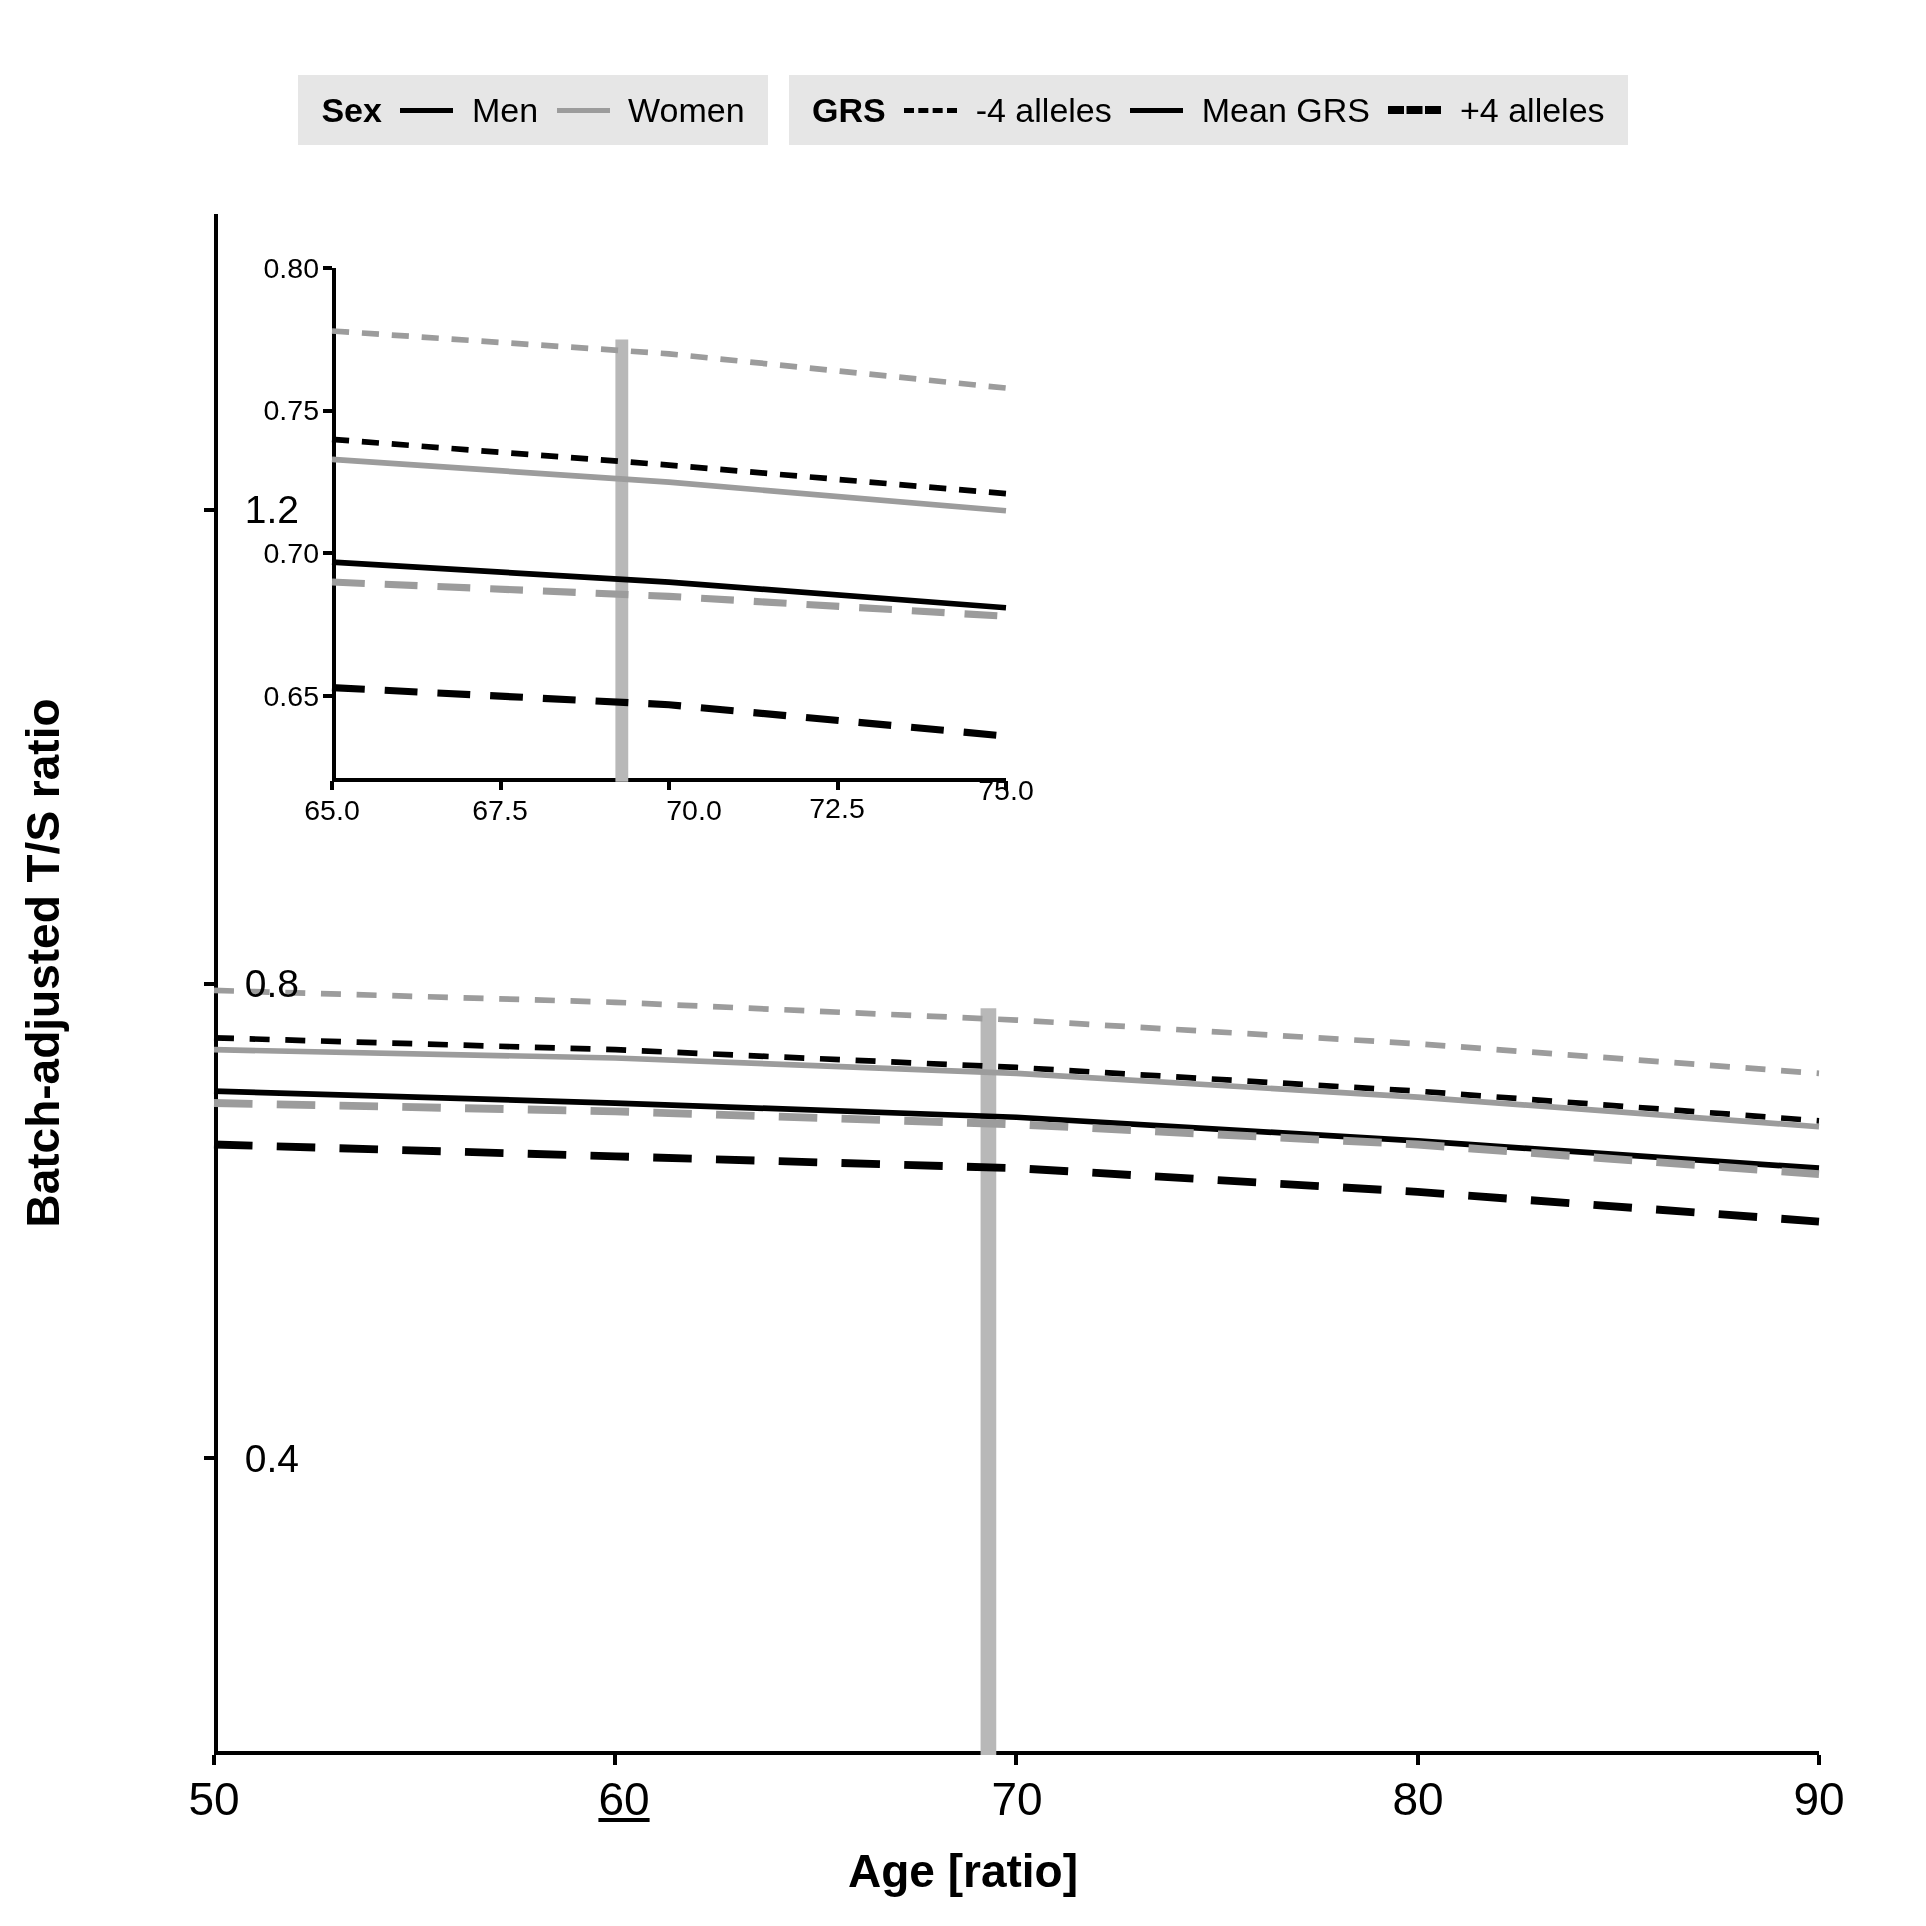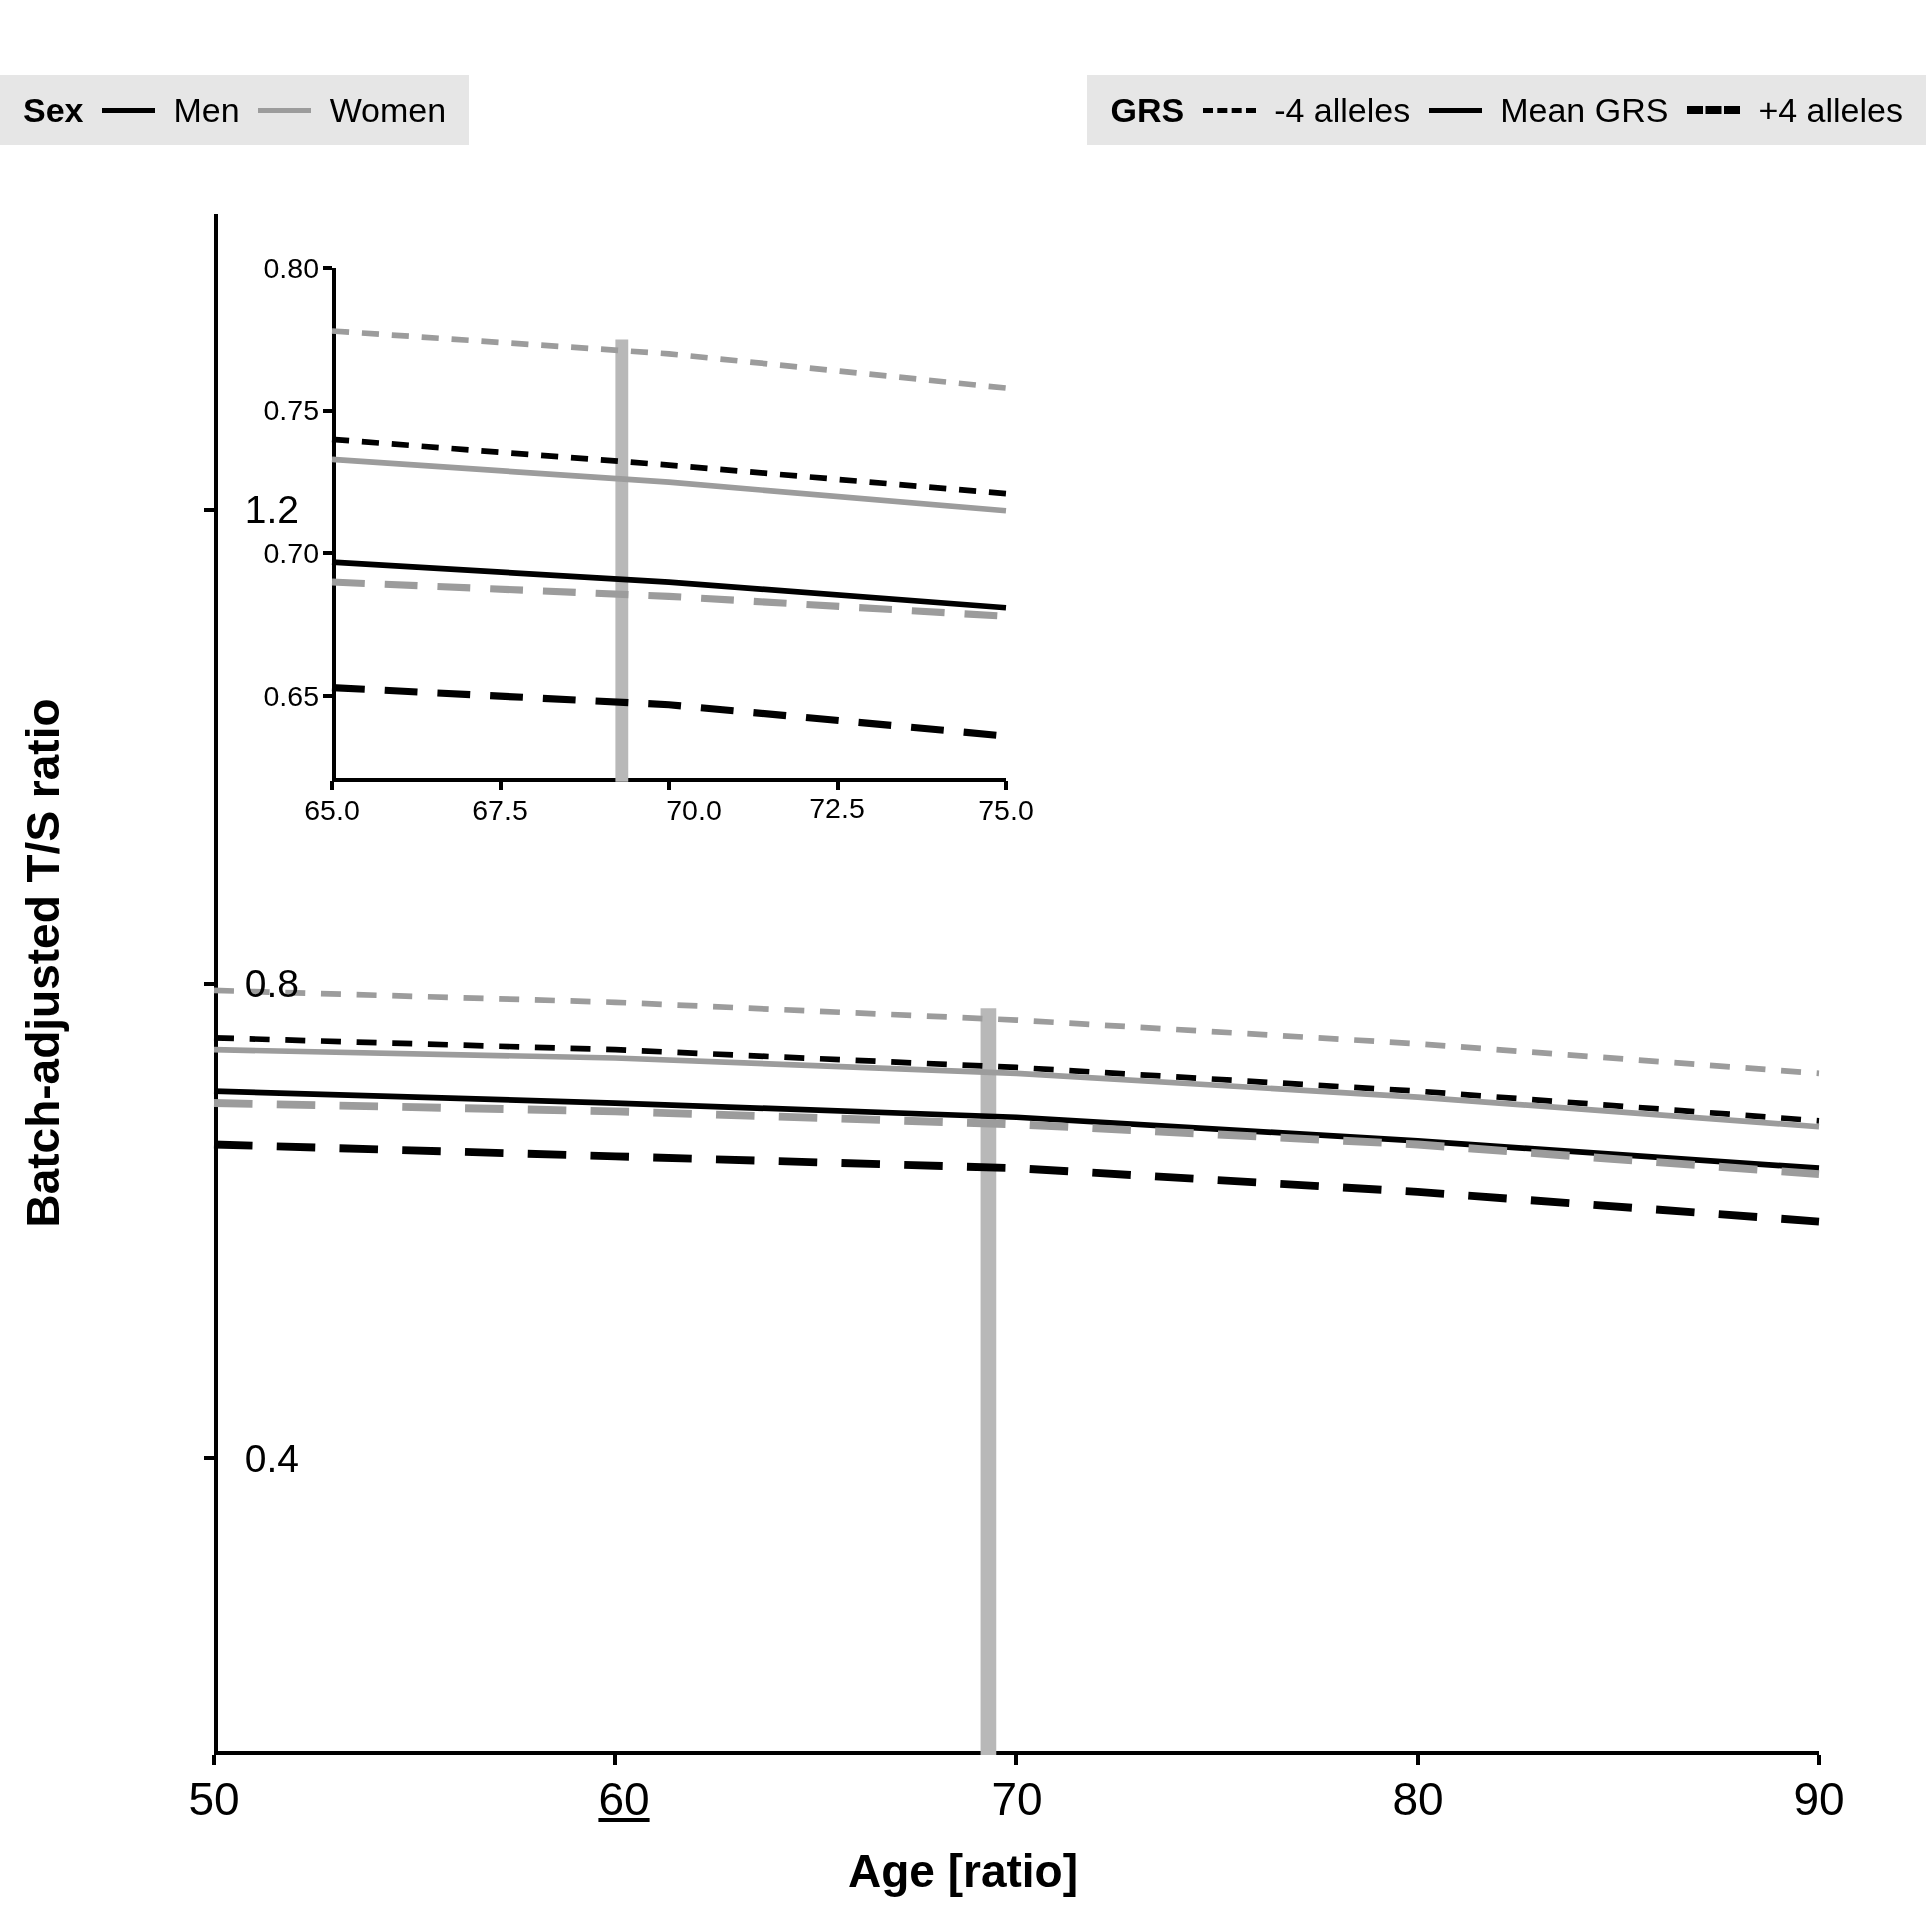--- a/index.html
+++ b/index.html
@@ -15,21 +15,21 @@
     height: 1926px;
     background: #ffffff;
   }
   
   .legend {
     position: absolute;
     top: 75px;
     left: 0;
     width: 100%;
     display: flex;
-    justify-content: space-between;
+    justify-content: center;
     gap: 21.4px;
     font-size: 34px;
   }
   .legend-group {
     background: #e6e6e6;
     padding: 15.7px 23px;
     display: flex;
     align-items: center;
     gap: 18.5px;
   }
@@ -200,15 +200,15 @@
     <div style="position: absolute; right: 1607px; top: 268px; transform: translateY(-50%); font-size: 28.5px; text-align: center;">0.80</div>
     <div style="position: absolute; left: 330px; top: 781px; width: 3.6px; height: 8.6px; background: rgb(0, 0, 0);"></div>
     <div style="position: absolute; left: 332px; top: 794px; transform: translateX(-50%); font-size: 28.5px;">65.0</div>
     <div style="position: absolute; left: 499px; top: 781px; width: 3.6px; height: 8.6px; background: rgb(0, 0, 0);"></div>
     <div style="position: absolute; left: 500px; top: 794px; transform: translateX(-50%); font-size: 28.5px;">67.5</div>
     <div style="position: absolute; left: 667px; top: 781px; width: 3.6px; height: 8.6px; background: rgb(0, 0, 0);"></div>
     <div style="position: absolute; left: 694px; top: 794px; transform: translateX(-50%); font-size: 28.5px;">70.0</div>
     <div style="position: absolute; left: 836px; top: 781px; width: 3.6px; height: 8.6px; background: rgb(0, 0, 0);"></div>
     <div style="position: absolute; left: 837px; top: 792px; transform: translateX(-50%); font-size: 28.5px;">72.5</div>
     <div style="position: absolute; left: 1004px; top: 781px; width: 3.6px; height: 8.6px; background: rgb(0, 0, 0);"></div>
-    <div style="position: absolute; left: 1006px; top: 794px; transform: translateX(-50%); font-size: 28.5px;">75.0</div>
+    <div style="position: absolute; left: 1006px; top: 774px; transform: translateX(-50%); font-size: 28.5px;">75.0</div>
   </div>
 
 
 </body></html>

